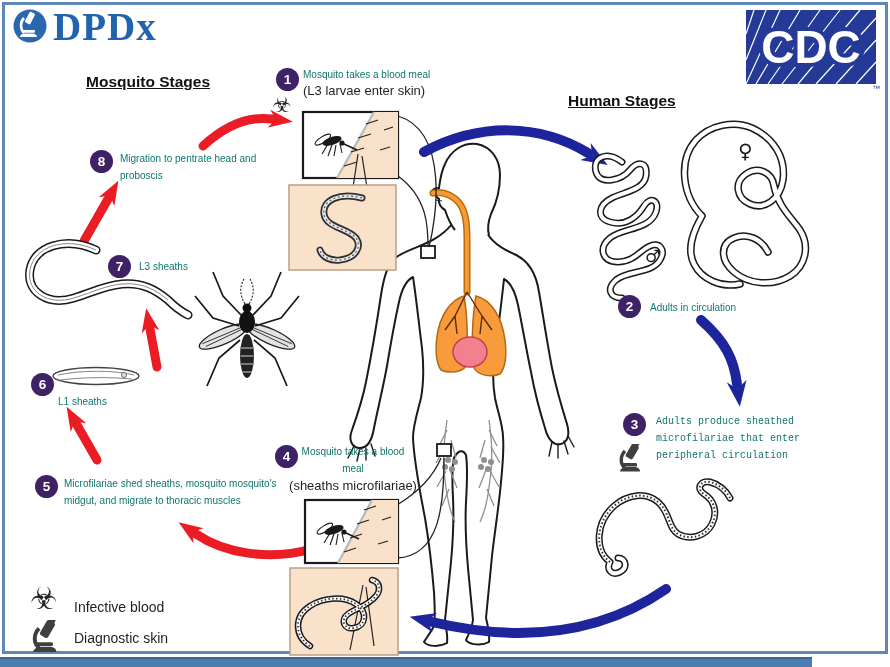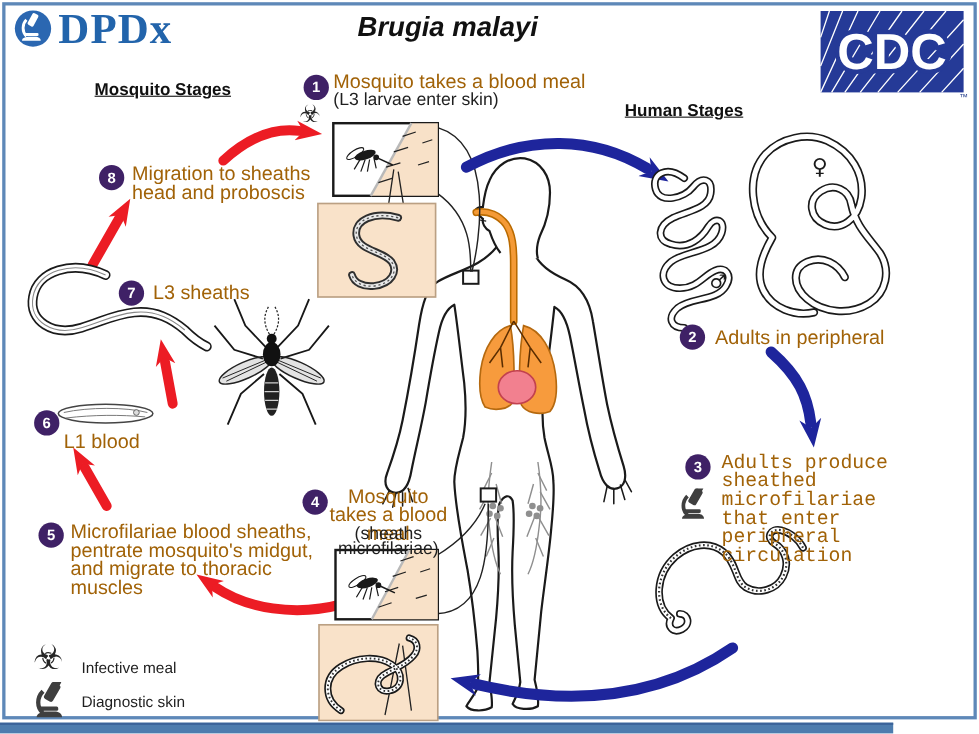--- a/index.html
+++ b/index.html
@@ -5,22 +5,22 @@
   html,body{margin:0;padding:0;background:#fff;}
   .page{position:relative;width:890px;height:667px;background:#fff;overflow:hidden;
         font-family:"Liberation Sans", sans-serif;color:#1f1f1f;}
   .frame{position:absolute;left:2px;top:2px;width:880px;height:646px;border:3px solid #5e88b8;}
   .art{position:absolute;left:0;top:0;width:890px;height:667px;}
   .abs{position:absolute;}
   .title{font-size:25px;font-weight:bold;font-style:italic;color:#111;text-align:center;width:240px;}
   .hdr{font-size:15.5px;font-weight:bold;color:#111;white-space:nowrap;text-decoration:underline;}
   .num{position:absolute;width:23px;height:23px;border-radius:50%;background:#3f2166;color:#fff;
        font-size:13.5px;font-weight:bold;display:flex;align-items:center;justify-content:center;}
-  .stx{font-size:18px;line-height:17px;color:#a16207;}
-  .sub{font-size:16px;line-height:14px;color:#1f1f1f;}
+  .stx{font-size:10px;line-height:17px;color:#0f766e;}
+  .sub{font-size:13px;line-height:14px;color:#1f1f1f;}
   .ctr{text-align:center;}
   .nowrap{white-space:nowrap;}
   .bio{font-family:"DejaVu Sans", sans-serif;color:#262626;line-height:1;}
   .legend-label{font-size:14px;}
   .dpdx{display:flex;align-items:flex-end;}
   .dpdx-text{font-family:"Liberation Serif", serif;font-weight:bold;font-size:39px;color:#2264ab;
              letter-spacing:1px;margin-left:3px;line-height:1;}
   .tm{font-size:8px;color:#27408f;}
   .scroll-track{position:absolute;left:0;top:656px;width:890px;height:11px;background:#ffffff;}
   .scroll-thumb{position:absolute;left:0;top:1px;width:812px;height:8px;background:#4d7cae;
@@ -239,57 +239,56 @@
         <path d="M 14,27 C 10,23 10,16 14,12" stroke="#fff" stroke-width="2.6" fill="none"></path>
         <rect x="12" y="24" width="13" height="2.8" rx="1"></rect>
         <path d="M 10,31 C 10,28.5 13,27.5 17,27.5 L 22,27.5 C 25,27.5 27,29 27,31 Z"></path>
       </g>
     </svg>
     <span class="dpdx-text">DPDx</span>
   </div>
 
   <div class="abs tm" style="left:872px;top:84px;">™</div>
 
-  <div class="abs title" style="left:287px;top:11px;">Brugia malayi</div>
 
   <div class="abs hdr" style="left:86px;top:73px;">Mosquito Stages</div>
   <div class="abs hdr" style="left:568px;top:92px;">Human Stages</div>
 
   <div class="num" style="left:276px;top:68px;">1</div>
   <div class="abs stx nowrap" style="left:303px;top:66px;">Mosquito takes a blood meal</div>
   <div class="abs sub nowrap" style="left:303px;top:84px;">(L3 larvae enter skin)</div>
   <div class="abs bio" style="left:272px;top:94px;font-size:22px;">☣</div>
 
   <div class="num" style="left:618px;top:295px;">2</div>
-  <div class="abs stx nowrap" style="left:650px;top:299px;">Adults in peripheral</div>
+  <div class="abs stx nowrap" style="left:650px;top:299px;">Adults in circulation</div>
 
   <div class="num" style="left:623px;top:413px;">3</div>
   <div class="abs stx" style="left:656px;top:413px;width:178px;font-family:Liberation Mono, monospace;">Adults produce sheathed microfilariae that enter peripheral circulation</div>
   <svg class="abs" style="left:618px;top:444px;" width="26" height="30" viewBox="0 0 26 30">
       <use href="#micro"></use>
     </svg>
 
   <div class="num" style="left:275px;top:445px;">4</div>
   <div class="abs stx ctr" style="left:293px;top:443px;width:120px;">Mosquito takes a blood meal</div>
   <div class="abs sub ctr" style="left:283px;top:479px;width:140px;">(sheaths microfilariae)</div>
 
   <div class="num" style="left:35px;top:475px;">5</div>
-  <div class="abs stx" style="left:64px;top:475px;width:228px;">Microfilariae blood sheaths, pentrate mosquito's midgut, and migrate to thoracic muscles</div>
+  <div class="abs stx" style="left:64px;top:475px;width:228px;">Microfilariae shed sheaths, mosquito mosquito's midgut, and migrate to thoracic muscles</div>
 
   <div class="num" style="left:31px;top:373px;">6</div>
-  <div class="abs stx nowrap" style="left:58px;top:393px;">L1 blood</div>
+  <div class="abs stx nowrap" style="left:58px;top:393px;">L1 sheaths</div>
 
   <div class="num" style="left:108px;top:255px;">7</div>
   <div class="abs stx nowrap" style="left:139px;top:258px;">L3 sheaths</div>
 
   <div class="num" style="left:90px;top:150px;">8</div>
-  <div class="abs stx" style="left:120px;top:150px;width:168px;">Migration to sheaths head and proboscis</div>
+  <div class="abs stx" style="left:120px;top:150px;width:168px;">Migration to pentrate head and proboscis</div>
 
   <div class="abs bio" style="left:30px;top:583px;font-size:31px;">☣</div>
-  <div class="abs legend-label" style="left:74px;top:599px;">Infective meal</div>
+  <div class="abs legend-label" style="left:74px;top:599px;">Infective blood</div>
   <svg class="abs" style="left:31px;top:620px;" width="30" height="34" viewBox="0 0 26 29">
       <use href="#micro"></use>
     </svg>
   <div class="abs legend-label" style="left:74px;top:630px;">Diagnostic skin</div>
 
   <div class="scroll-track">
     <div class="scroll-thumb"></div>
   </div>
 </div>
 

